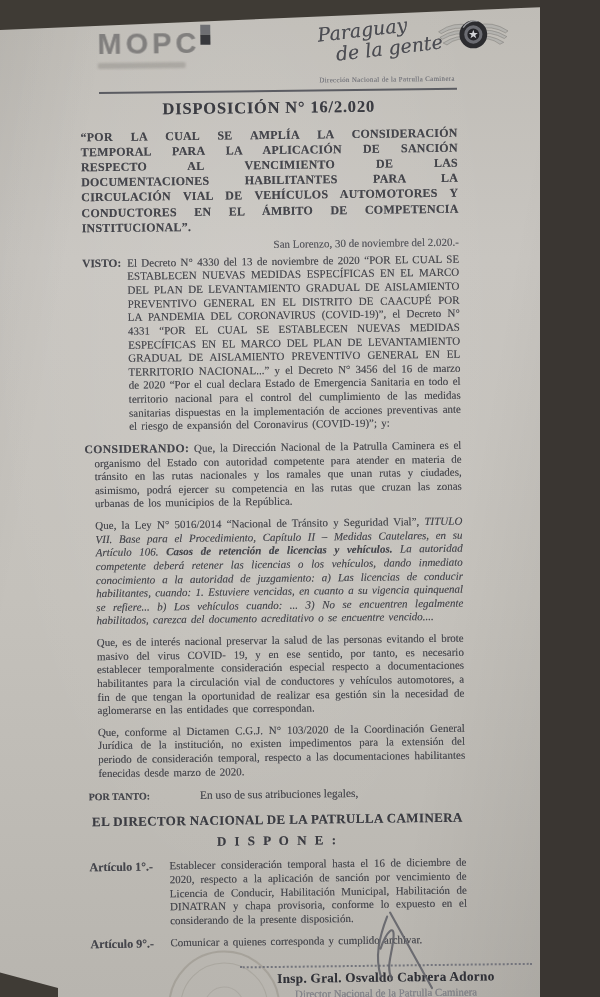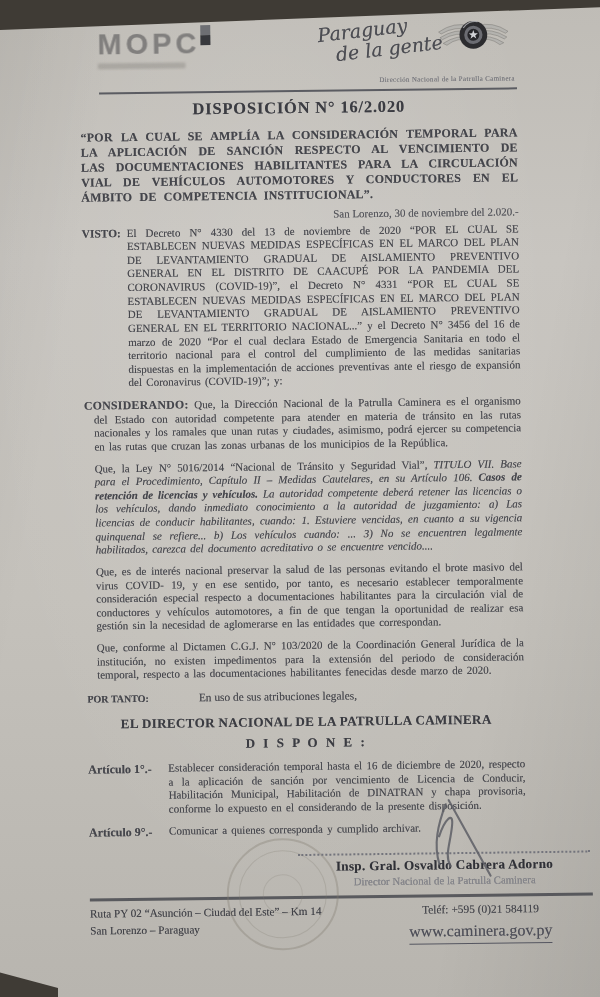--- a/index.html
+++ b/index.html
@@ -1,16 +1,16 @@
 <!DOCTYPE html>
 <html><head>
 <meta charset="utf-8">
 <style>
   html,body{margin:0;padding:0;background:#3a3632;}
-  .photo{position:relative;width:600px;height:997px;overflow:hidden;
+  .photo{position:relative;width:540px;height:997px;overflow:hidden;
          background:#ffffff;font-family:"Liberation Serif",serif;}
   .paper-shade{position:absolute;inset:0;
     background:
       radial-gradient(ellipse at 45% 32%, rgba(255,255,255,0.10), rgba(0,0,0,0) 62%),
       linear-gradient(100deg, rgba(0,0,0,0.05), rgba(0,0,0,0) 16%, rgba(0,0,0,0) 78%, rgba(0,0,0,0.07)),
       linear-gradient(180deg,#bfbcb6,#c8c5c0 26%,#c4c1bb 60%,#b8b5af);}
   .bg-top{position:absolute;top:0;left:0;width:100%;height:30px;background:#3f3b35;
           clip-path:polygon(0 0,100% 0,100% 24%,0 100%);z-index:6;}
   .bg-bl{position:absolute;bottom:0;left:0;width:58px;height:30px;background:#3f3b35;
          clip-path:polygon(0 18%,100% 70%,100% 100%,0 100%);z-index:6;}

